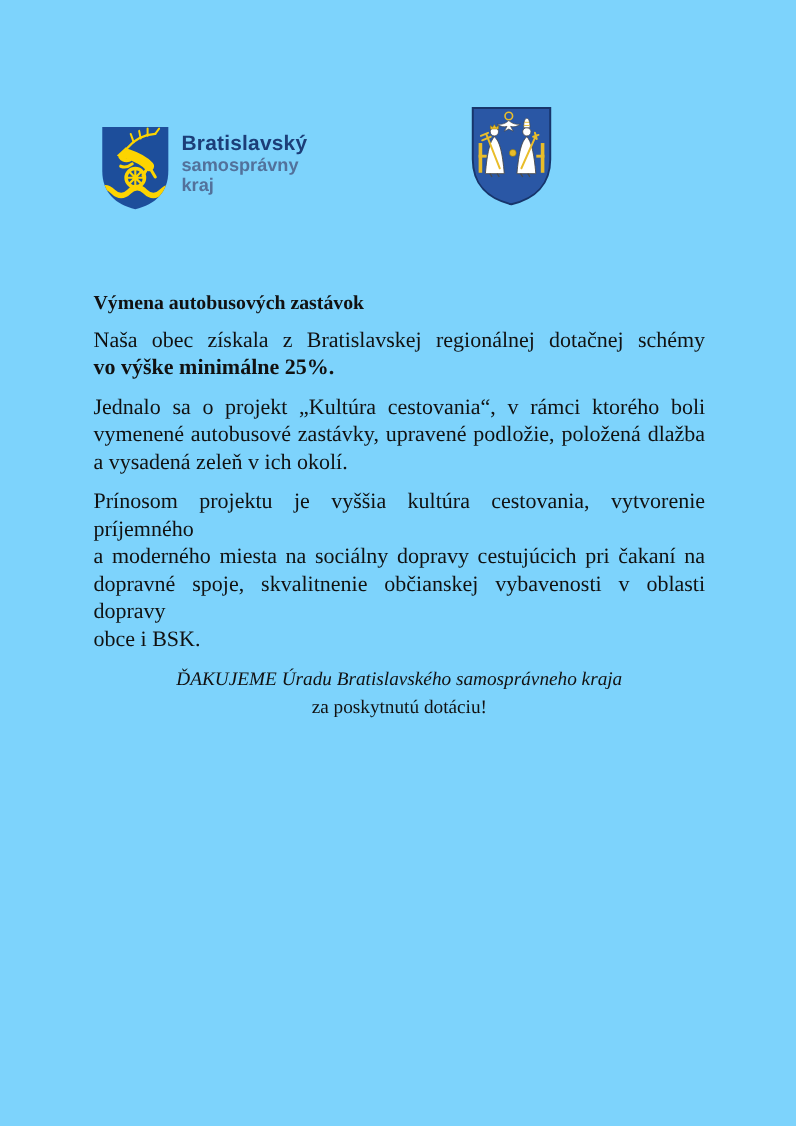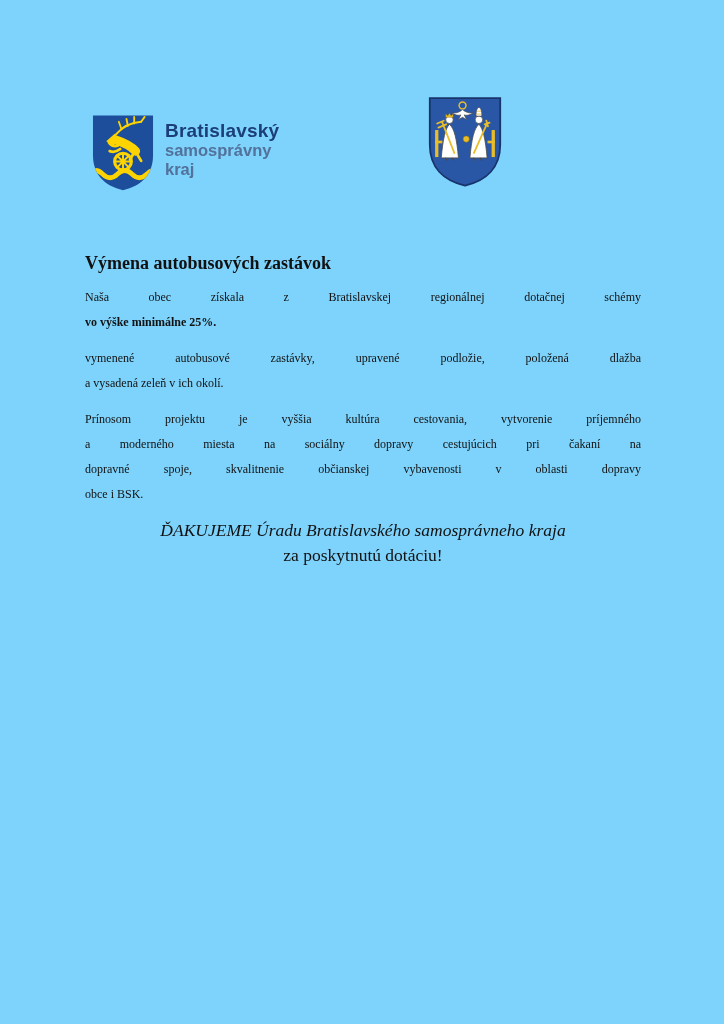--- a/index.html
+++ b/index.html
@@ -22,27 +22,27 @@
   .logo-bsk-title {
     font-size:19px; font-weight:700; color:#1c3e78; line-height:21px; letter-spacing:0.2px;
   }
   .logo-bsk-sub {
     font-size:16.5px; font-weight:700; color:#52719b; line-height:19px;
   }
   .coa { position:absolute; left:424px; top:94px; }
 
   
   .content {
-    position:absolute; left:85px; top:252px; width:556px;
+    position:absolute; left:85px; top:264px; width:556px;
   }
   .doc-heading {
     margin:0 0 11px 0;
     font-size:18px; font-weight:700; line-height:22px;
   }
-  .para { margin:0 0 11px 0; font-size:12px; }
+  .para { margin:0 0 11px 0; font-size:20px; }
   .jline {
     line-height:25px;
     text-align:justify;
     text-align-last:justify;
   }
   .jlast {
     line-height:25px;
     text-align:left;
   }
   .bold { font-weight:700; }
@@ -124,20 +124,21 @@
   <div class="content">
 
     <p class="doc-heading">Výmena autobusových zastávok</p>
 
     <div class="para">
       <div class="jline">Naša obec získala z Bratislavskej regionálnej dotačnej schémy</div>
       <div class="jlast bold">vo výške minimálne 25%.</div>
     </div>
 
     <div class="para">
+      <div class="jline">Jednalo sa o projekt „Kultúra cestovania“, v rámci ktorého boli</div>
       <div class="jline">vymenené autobusové zastávky, upravené podložie, položená dlažba</div>
       <div class="jlast">a vysadená zeleň v ich okolí.</div>
     </div>
 
     <div class="para">
       <div class="jline">Prínosom projektu je vyššia kultúra cestovania, vytvorenie príjemného</div>
       <div class="jline">a moderného miesta na sociálny dopravy cestujúcich pri čakaní na</div>
       <div class="jline">dopravné spoje, skvalitnenie občianskej vybavenosti v oblasti dopravy</div>
       <div class="jlast">obce i BSK.</div>
     </div>

